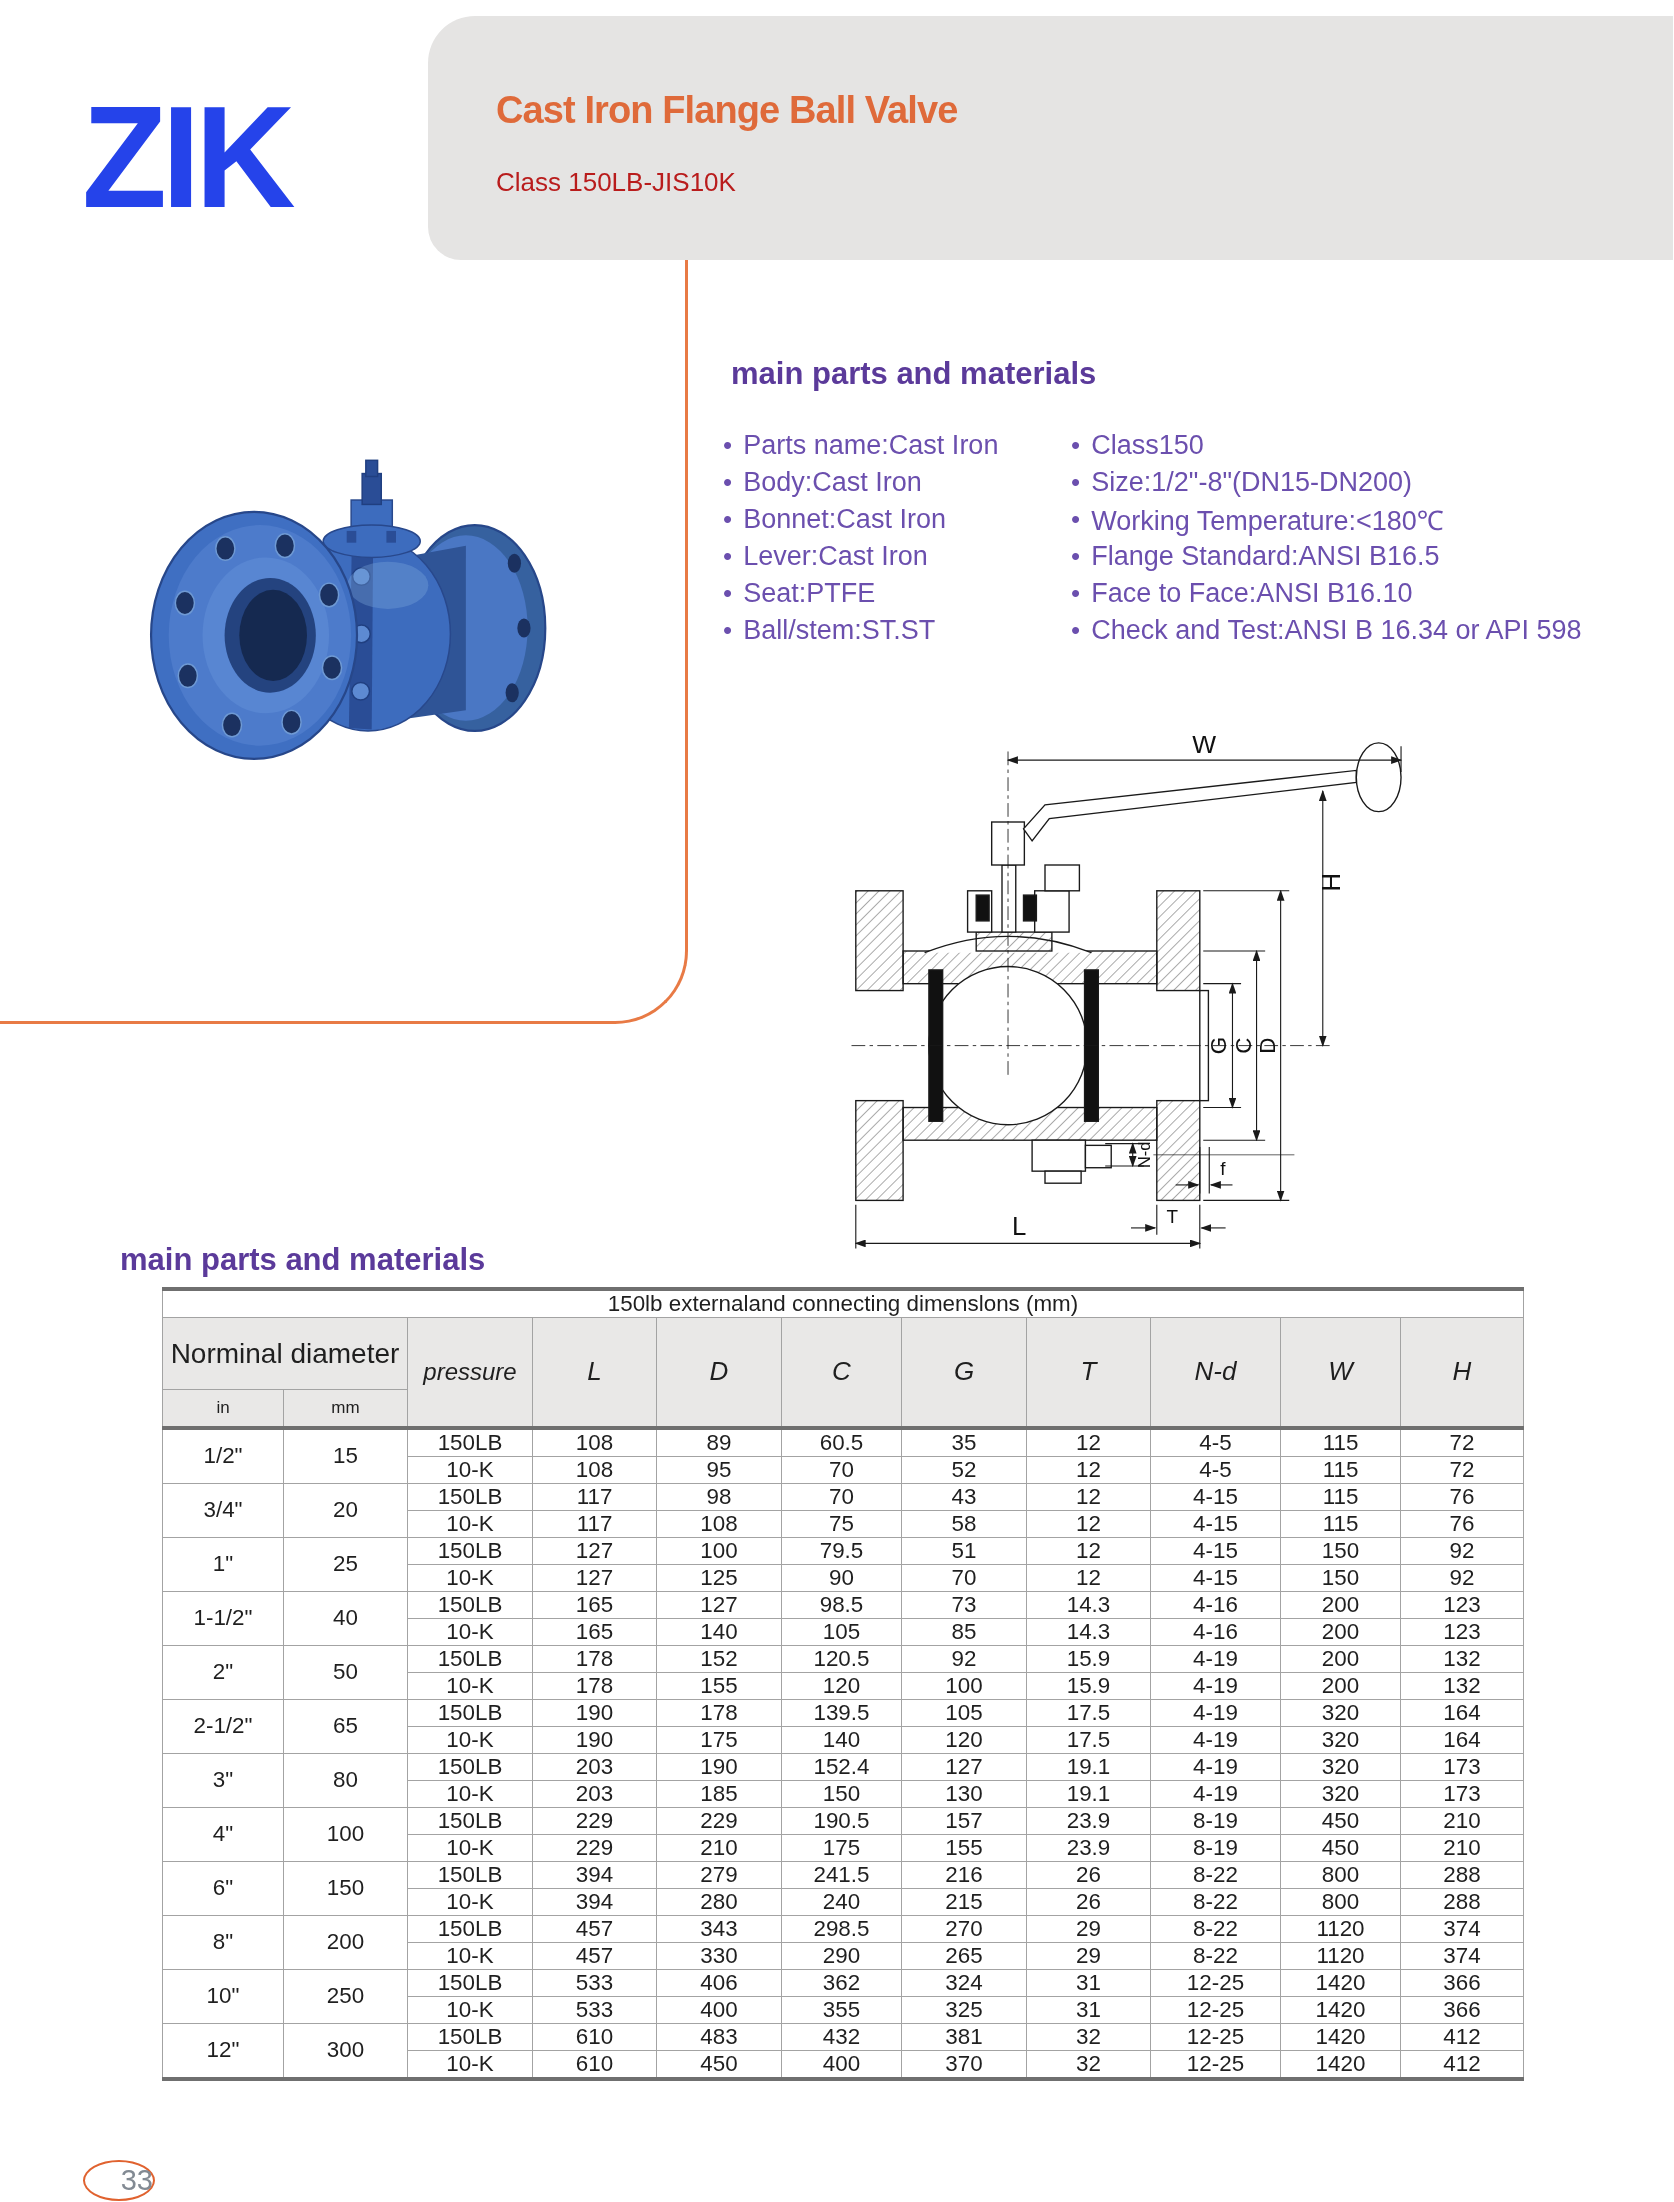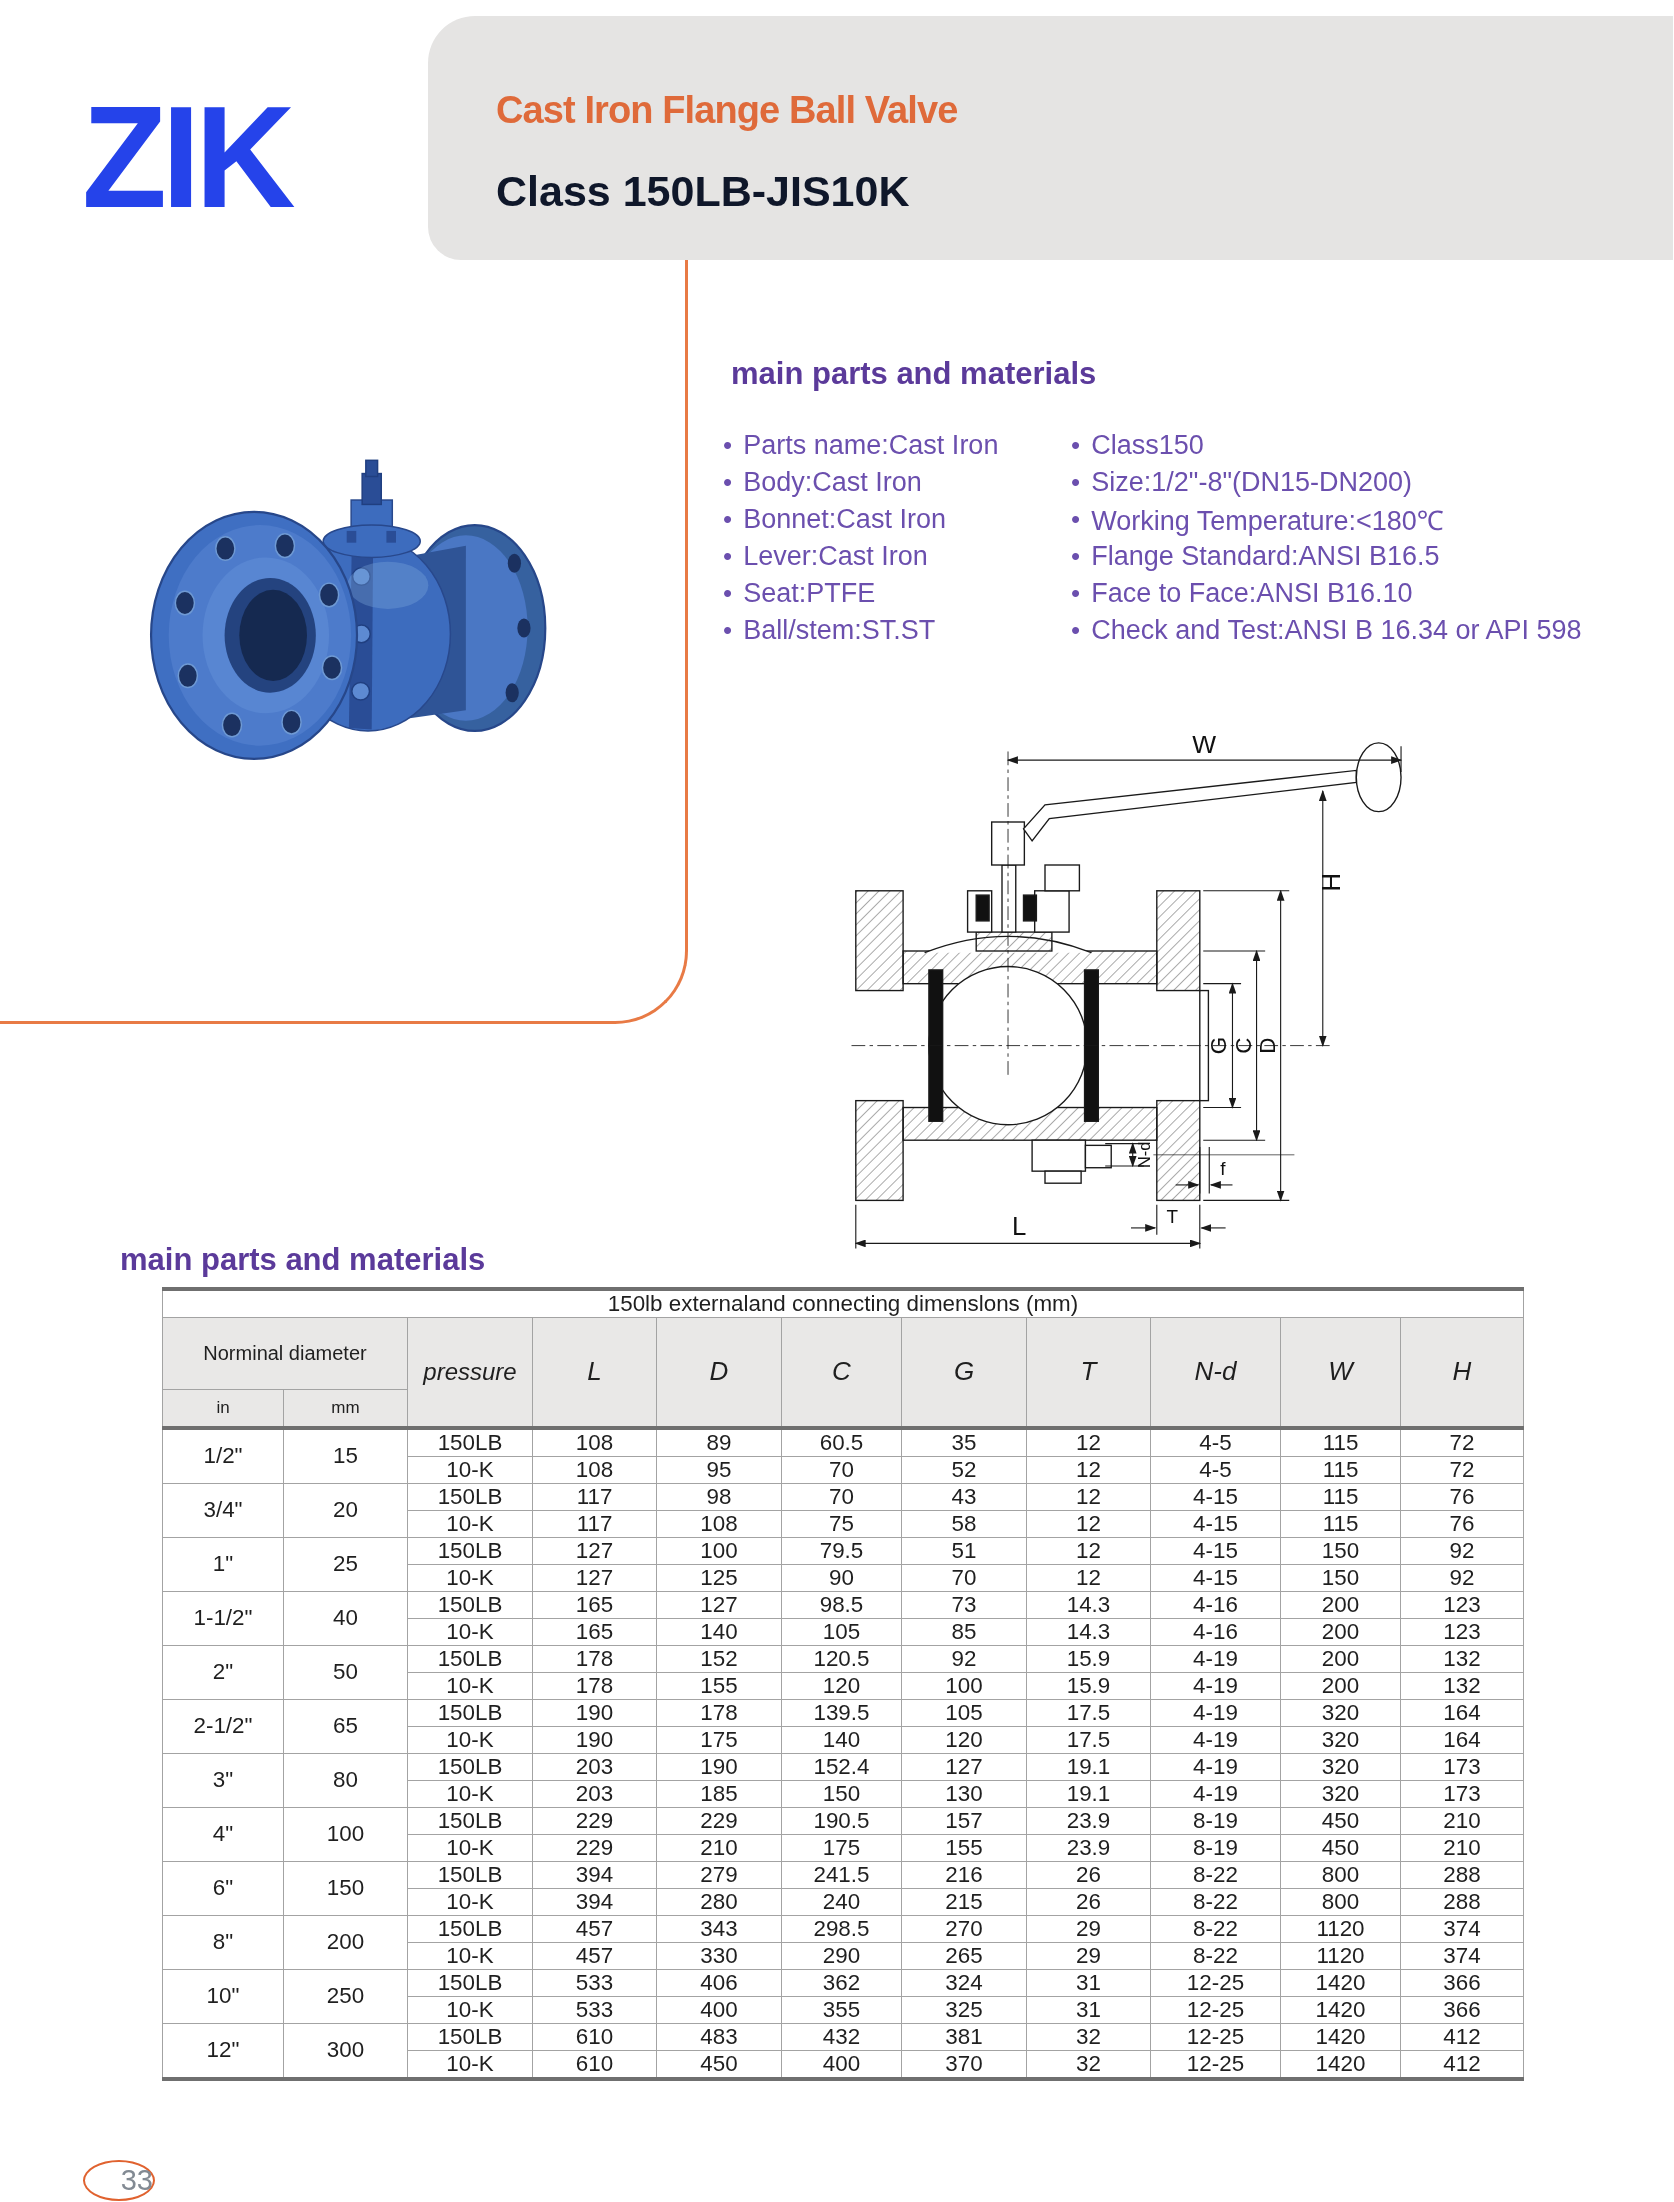--- a/index.html
+++ b/index.html
@@ -7,22 +7,22 @@
   body { font-family:"Liberation Sans", sans-serif; }
   #page { position:relative; width:1673px; height:2203px; background:#fff; overflow:hidden; }
 
   
   .header-band { position:absolute; left:428px; top:15.5px; width:1280px; height:244px;
                  background:#e5e4e3; border-radius:47px 0 0 33px; }
   .logo { position:absolute; left:82px; top:74px; font-size:139px; font-weight:bold;
           letter-spacing:-5.2px; color:#2543ea; transform:scaleY(1.04); transform-origin:top left; }
   .title { position:absolute; left:496px; top:89px; font-size:38px; font-weight:bold;
            color:#df6a3a; letter-spacing:-0.9px; white-space:nowrap; }
-  .subtitle { position:absolute; left:496px; top:167px; font-size:43px; font-weight:bold;
-              color:#0f172a; white-space:nowrap; }
+  .subtitle { position:absolute; left:496px; top:167px; font-size:26px; font-weight:normal;
+              color:#b91c1c; white-space:nowrap; }
 
   
   .orange-frame { position:absolute; left:-26px; top:260px; width:714px; height:764px;
                   border-right:3.4px solid #e87a45; border-bottom:3.4px solid #e87a45;
                   border-bottom-right-radius:73px; }
 
   
   .product-photo { position:absolute; left:129px; top:426px; width:456px; height:404px; }
 
   
@@ -45,21 +45,21 @@
   .table-wrap { position:absolute; left:162px; top:1287px; width:1359px; }
   table.dims { width:100%; border-collapse:collapse; table-layout:fixed;
                border-top:4.3px solid #6f6f6f; border-bottom:4.3px solid #6f6f6f;
                border-left:0.9px solid #a3a3a3; border-right:0.9px solid #a3a3a3; }
   table.dims th, table.dims td { border:0.9px solid #a3a3a3; text-align:center;
                vertical-align:middle; padding:0; color:#1f1f1f; }
   td.caption-cell { height:38px; background:#e9e8e7; font-size:24px;
                border-left:none !important; border-right:none !important;
                border-bottom:2.6px solid #8f8f8f; }
   th { background:#e9e8e7; font-weight:normal; }
-  .th-nominal { height:72px; font-size:20px; }
+  .th-nominal { height:72px; font-size:28px; }
   .th-sub { height:38px; font-size:17px; border-bottom:4.3px solid #6f6f6f !important; }
   .th-press, .th-dim { font-size:24px; border-bottom:4.3px solid #6f6f6f !important;font-style:italic; }
   .th-dim { font-size:26px; }
   table.dims td { height:25px; font-size:22.4px; background:#fff; }
   tr.size-start > td { border-top:1.7px solid #9a9a9a; }
   tr.size-sub > td { border-top:1.7px solid #cccccc; }
 
   
   .page-num { position:absolute; left:83px; top:2160px; width:72px; height:41px;
               border:2.6px solid #e0622f; border-radius:50%; display:flex;

